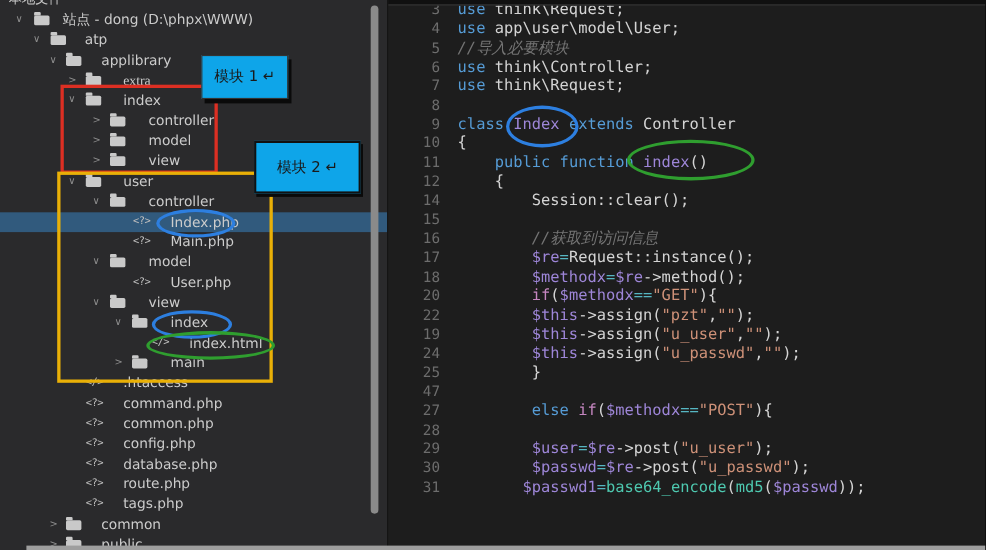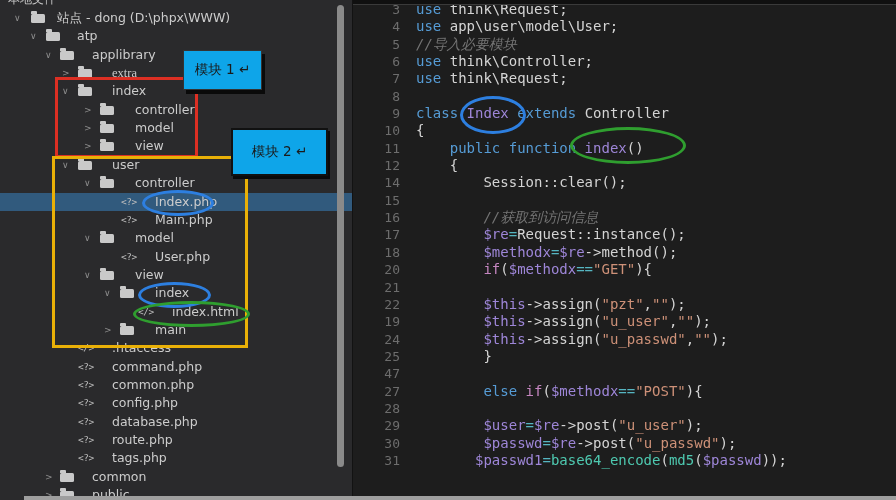--- a/index.html
+++ b/index.html
@@ -215,21 +215,20 @@
         <div class="cl"><span class="ln">9</span><span><span class="tk-kw">class</span><span class="tk-pl"> </span><span class="tk-vr">Index</span><span class="tk-pl"> </span><span class="tk-kw">extends</span><span class="tk-pl"> Controller</span></span></div>
         <div class="cl"><span class="ln">10</span><span><span class="tk-pl">{</span></span></div>
         <div class="cl"><span class="ln">11</span><span><span class="tk-pl">    </span><span class="tk-kw">public</span><span class="tk-pl"> </span><span class="tk-kw">function</span><span class="tk-pl"> </span><span class="tk-vr">index</span><span class="tk-pl">()</span></span></div>
         <div class="cl"><span class="ln">12</span><span><span class="tk-pl">    {</span></span></div>
         <div class="cl"><span class="ln">14</span><span><span class="tk-pl">        Session::clear();</span></span></div>
         <div class="cl"><span class="ln">15</span><span></span></div>
         <div class="cl"><span class="ln">16</span><span><span class="tk-pl">        </span><span class="tk-cm">//获取到访问信息</span></span></div>
         <div class="cl"><span class="ln">17</span><span><span class="tk-pl">        </span><span class="tk-vr">$re</span><span class="tk-op">=</span><span class="tk-pl">Request::instance();</span></span></div>
         <div class="cl"><span class="ln">18</span><span><span class="tk-pl">        </span><span class="tk-vr">$methodx</span><span class="tk-op">=</span><span class="tk-vr">$re</span><span class="tk-pl">-&gt;method();</span></span></div>
         <div class="cl"><span class="ln">20</span><span><span class="tk-pl">        </span><span class="tk-mg">if</span><span class="tk-pl">(</span><span class="tk-vr">$methodx</span><span class="tk-op">==</span><span class="tk-st">"GET"</span><span class="tk-pl">){</span></span></div>
-        <div class="cl"><span class="ln">21</span><span></span></div>
         <div class="cl"><span class="ln">22</span><span><span class="tk-pl">        </span><span class="tk-vr">$this</span><span class="tk-pl">-&gt;assign(</span><span class="tk-st">"pzt"</span><span class="tk-pl">,</span><span class="tk-st">""</span><span class="tk-pl">);</span></span></div>
         <div class="cl"><span class="ln">19</span><span><span class="tk-pl">        </span><span class="tk-vr">$this</span><span class="tk-pl">-&gt;assign(</span><span class="tk-st">"u_user"</span><span class="tk-pl">,</span><span class="tk-st">""</span><span class="tk-pl">);</span></span></div>
         <div class="cl"><span class="ln">24</span><span><span class="tk-pl">        </span><span class="tk-vr">$this</span><span class="tk-pl">-&gt;assign(</span><span class="tk-st">"u_passwd"</span><span class="tk-pl">,</span><span class="tk-st">""</span><span class="tk-pl">);</span></span></div>
         <div class="cl"><span class="ln">25</span><span><span class="tk-pl">        }</span></span></div>
         <div class="cl"><span class="ln">47</span><span></span></div>
         <div class="cl"><span class="ln">27</span><span><span class="tk-pl">        </span><span class="tk-kw">else</span><span class="tk-pl"> </span><span class="tk-mg">if</span><span class="tk-pl">(</span><span class="tk-vr">$methodx</span><span class="tk-op">==</span><span class="tk-st">"POST"</span><span class="tk-pl">){</span></span></div>
         <div class="cl"><span class="ln">28</span><span></span></div>
         <div class="cl"><span class="ln">29</span><span><span class="tk-pl">        </span><span class="tk-vr">$user</span><span class="tk-op">=</span><span class="tk-vr">$re</span><span class="tk-pl">-&gt;post(</span><span class="tk-st">"u_user"</span><span class="tk-pl">);</span></span></div>
         <div class="cl"><span class="ln">30</span><span><span class="tk-pl">        </span><span class="tk-vr">$passwd</span><span class="tk-op">=</span><span class="tk-vr">$re</span><span class="tk-pl">-&gt;post(</span><span class="tk-st">"u_passwd"</span><span class="tk-pl">);</span></span></div>
         <div class="cl"><span class="ln">31</span><span><span class="tk-pl">       </span><span class="tk-vr">$passwd1</span><span class="tk-op">=</span><span class="tk-fn">base64_encode</span><span class="tk-pl">(</span><span class="tk-fn">md5</span><span class="tk-pl">(</span><span class="tk-vr">$passwd</span><span class="tk-pl">));</span></span></div>

